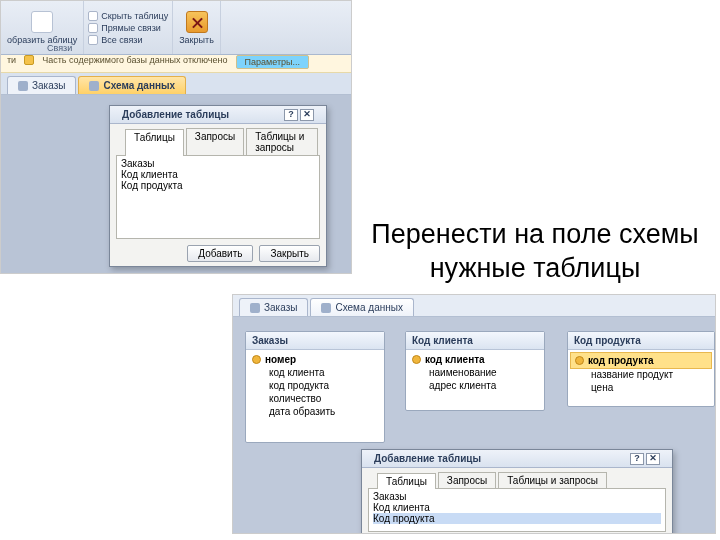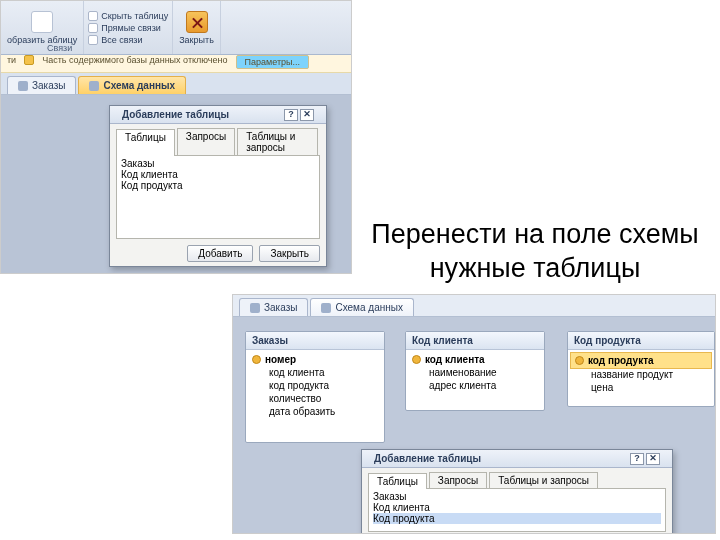--- a/index.html
+++ b/index.html
@@ -88,21 +88,21 @@
     height:18px; background:linear-gradient(#eef2f9,#d9e2ef);
     border-bottom:1px solid #aab6cc; font-size:10px; font-weight:600; color:#2b3d5b;
     display:flex; align-items:center; padding:0 12px; justify-content:space-between;
   }
   .dlg-title .ctrls{display:flex; gap:2px;}
   .dlg-title .ctrl{
     width:14px;height:12px;border:1px solid #8b97aa;background:#fff;font-size:9px;
     display:flex;align-items:center;justify-content:center;line-height:1;
   }
   .dlg-tabs{
-    display:flex; gap:0; padding:4px 6px 0 6px; font-size:10px;
+    display:flex; gap:0; padding:4px 6px 0 6px; font-size:10px;margin-left:9px;
   }
   .dlg-tabs .dtab{
     padding:2px 8px; border:1px solid #b5b5ad; background:#f3f3f1;
     border-bottom:none; margin-right:2px;
   }
   .dlg-tabs .dtab.active{ background:#fff; position:relative; top:1px;}
   .dlg-list{
     margin:0 6px 6px 6px; background:#fff; border:1px solid #b5b5ad;
     height:84px; font-size:10px; padding:2px 4px; overflow:hidden;
   }

